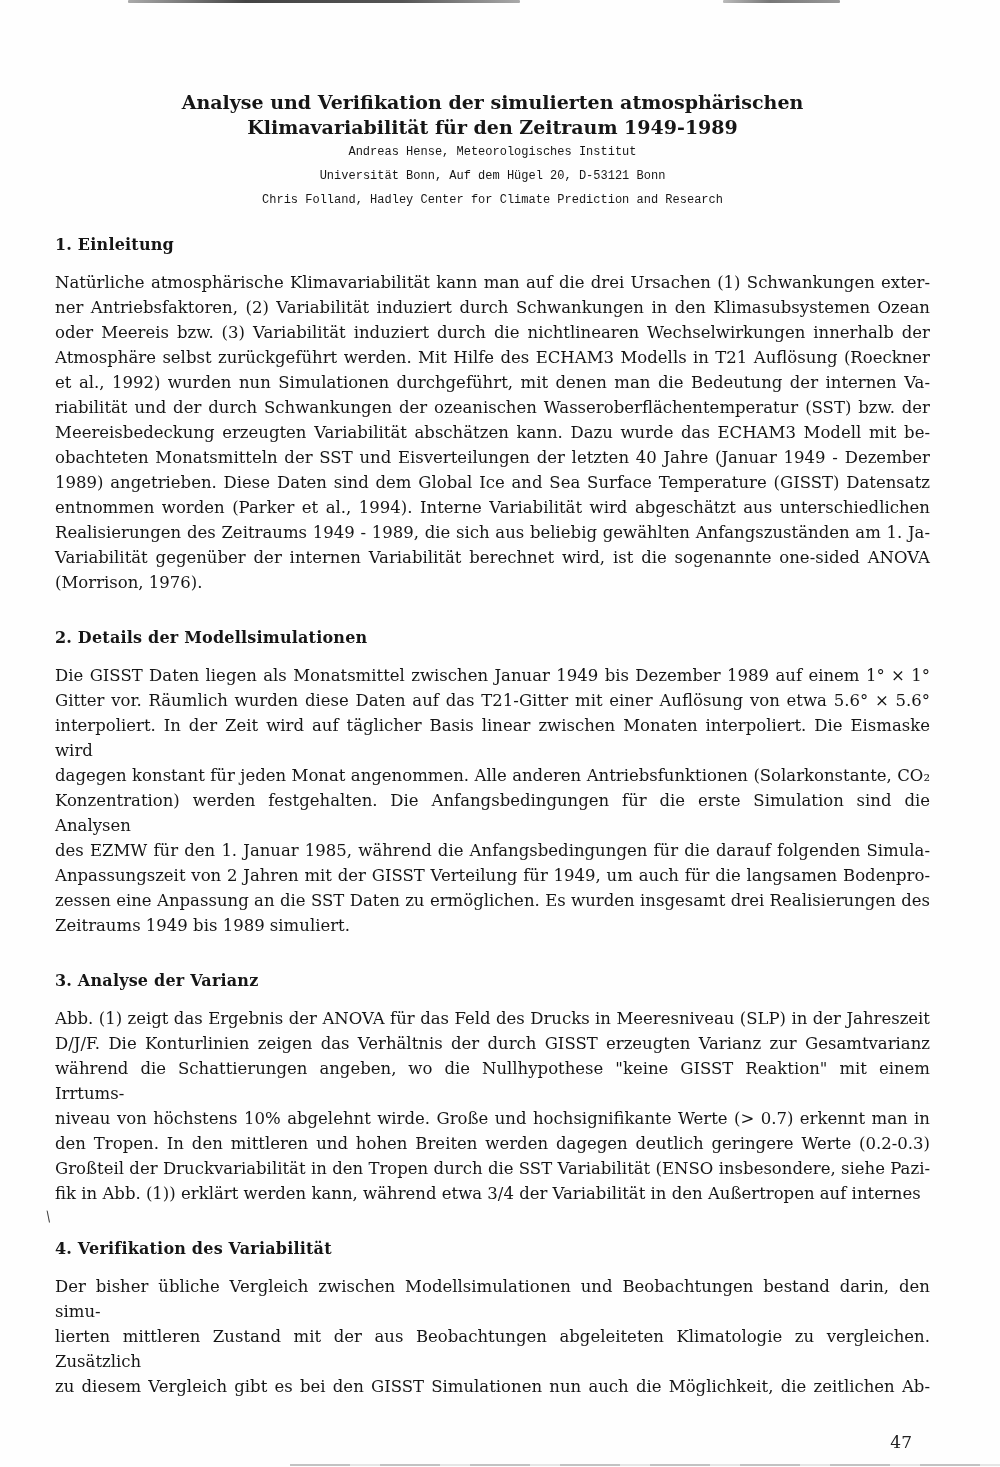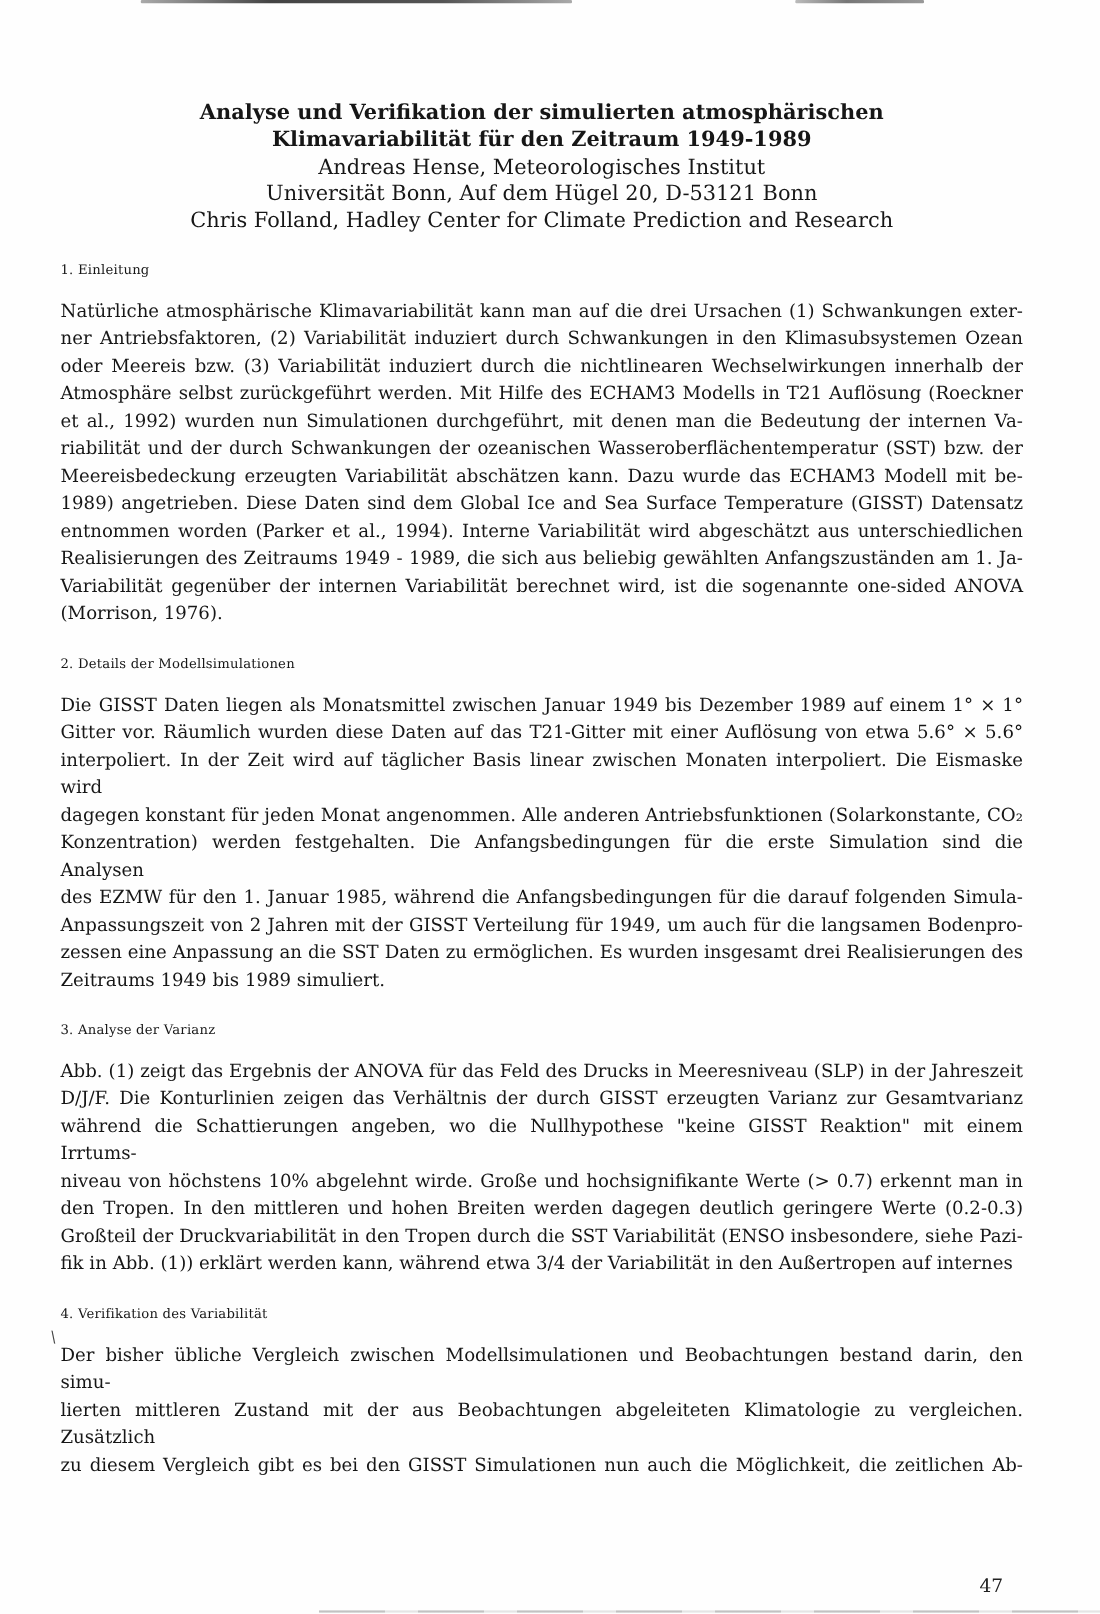--- a/index.html
+++ b/index.html
@@ -13,27 +13,27 @@
     overflow: hidden;
   }
   .content {
     position: absolute;
     left: 55px;
     top: 0;
     width: 875px;
   }
   .title-block { margin-top: 90px; text-align: center; }
   .title-line  { font-weight: bold; font-size: 19px; line-height: 25px; }
-  .author-line { font-size: 19px; line-height: 24px; }
+  .author-line { font-size: 12px; line-height: 24px; font-family: Liberation Mono, monospace; }
 
-  section { margin-top: 20px; }
+  section { margin-top: 30px; }
   section.first { margin-top: 20px; }
   .section-heading {
-    font-size: 12px;
-    font-weight: normal;
+    font-size: 16px;
+    font-weight: bold;
     margin: 0 0 12px 0;
     line-height: 26px;
     letter-spacing: 0.2px;
   }
   .para { font-size: 16.5px; }
   .para .line {
     line-height: 25px;
     text-align: justify;
     text-align-last: justify;
     white-space: normal;
@@ -91,20 +91,21 @@
     <section class="first">
       <h2 class="section-heading">1. Einleitung</h2>
       <div class="para">
           <div class="line">Natürliche atmosphärische Klimavariabilität kann man auf die drei Ursachen (1) Schwankungen exter-</div>
           <div class="line">ner Antriebsfaktoren, (2) Variabilität induziert durch Schwankungen in den Klimasubsystemen Ozean</div>
           <div class="line">oder Meereis bzw. (3) Variabilität induziert durch die nichtlinearen Wechselwirkungen innerhalb der</div>
           <div class="line">Atmosphäre selbst zurückgeführt werden. Mit Hilfe des ECHAM3 Modells in T21 Auflösung (Roeckner</div>
           <div class="line">et al., 1992) wurden nun Simulationen durchgeführt, mit denen man die Bedeutung der internen Va-</div>
           <div class="line">riabilität und der durch Schwankungen der ozeanischen Wasseroberflächentemperatur (SST) bzw. der</div>
           <div class="line">Meereisbedeckung erzeugten Variabilität abschätzen kann. Dazu wurde das ECHAM3 Modell mit be-</div>
+          <div class="line">obachteten Monatsmitteln der SST und Eisverteilungen der letzten 40 Jahre (Januar 1949 - Dezember</div>
           <div class="line">1989) angetrieben. Diese Daten sind dem Global Ice and Sea Surface Temperature (GISST) Datensatz</div>
           <div class="line">entnommen worden (Parker et al., 1994). Interne Variabilität wird abgeschätzt aus unterschiedlichen</div>
           <div class="line">Realisierungen des Zeitraums 1949 - 1989, die sich aus beliebig gewählten Anfangszuständen am 1. Ja-</div>
           <div class="line">Variabilität gegenüber der internen Variabilität berechnet wird, ist die sogenannte one-sided ANOVA</div>
           <div class="line">(Morrison, 1976).</div>
         </div>
     </section>
 
     <section>
       <h2 class="section-heading">2. Details der Modellsimulationen</h2>

